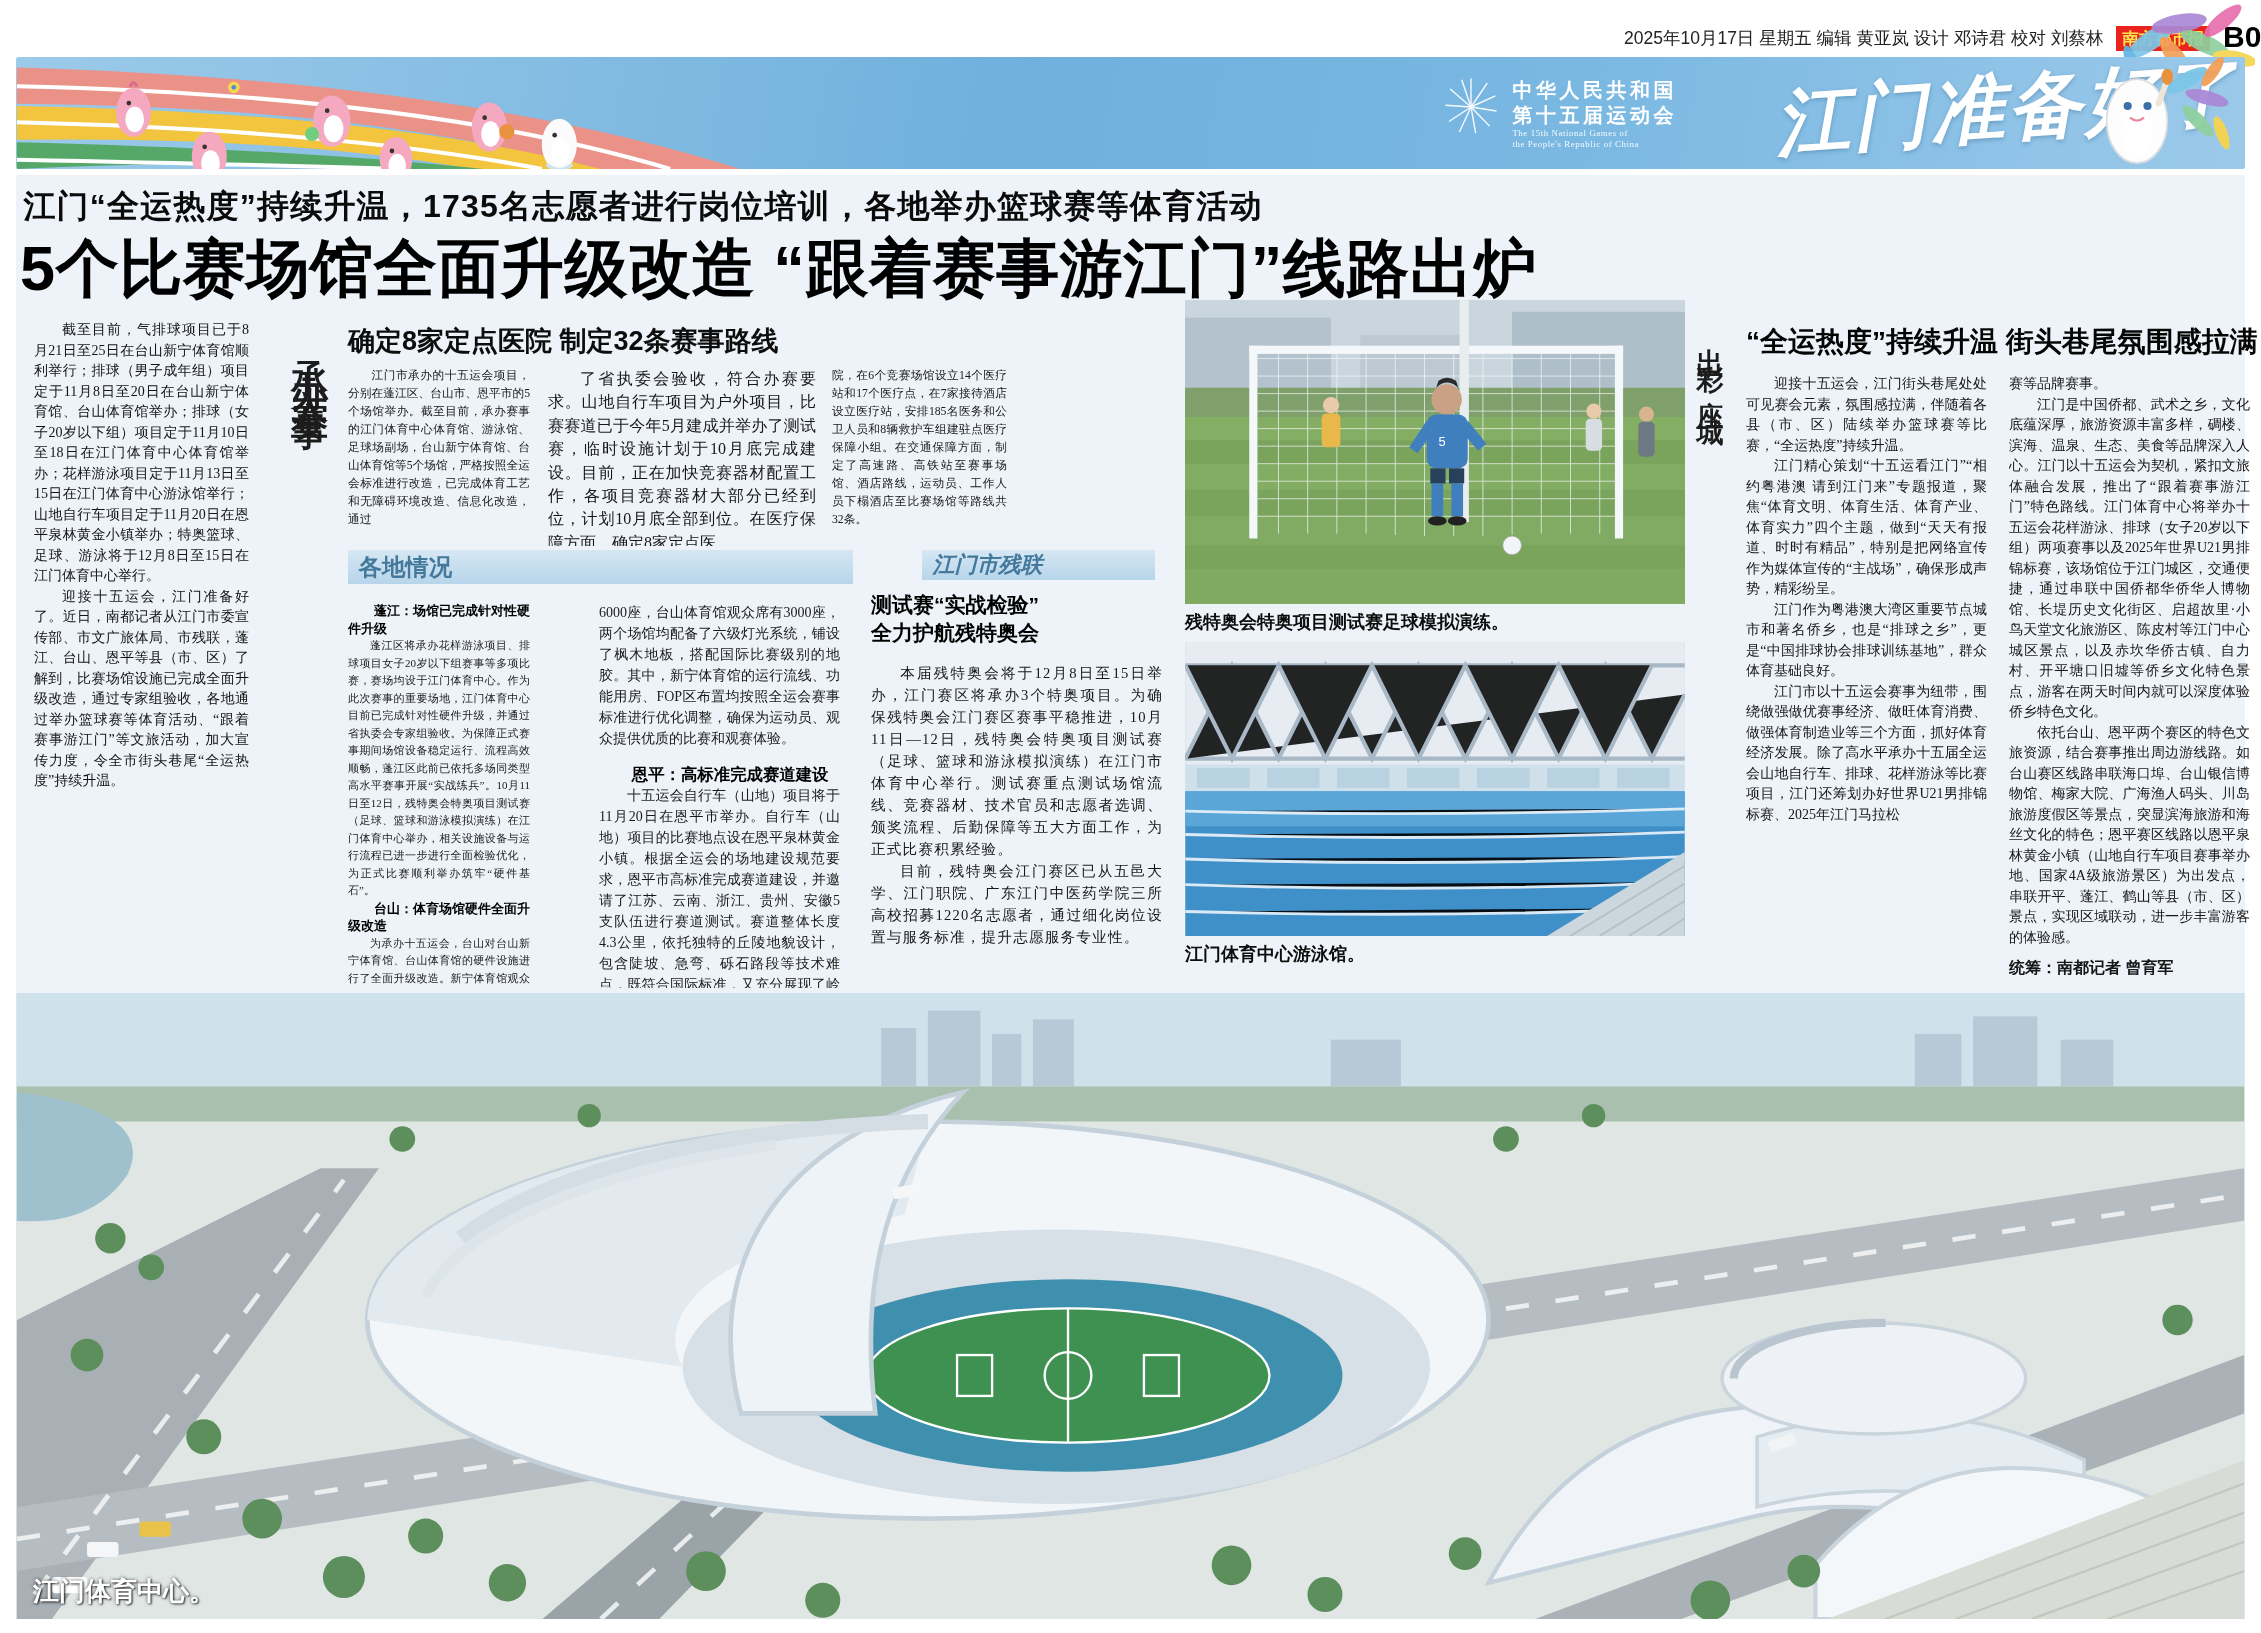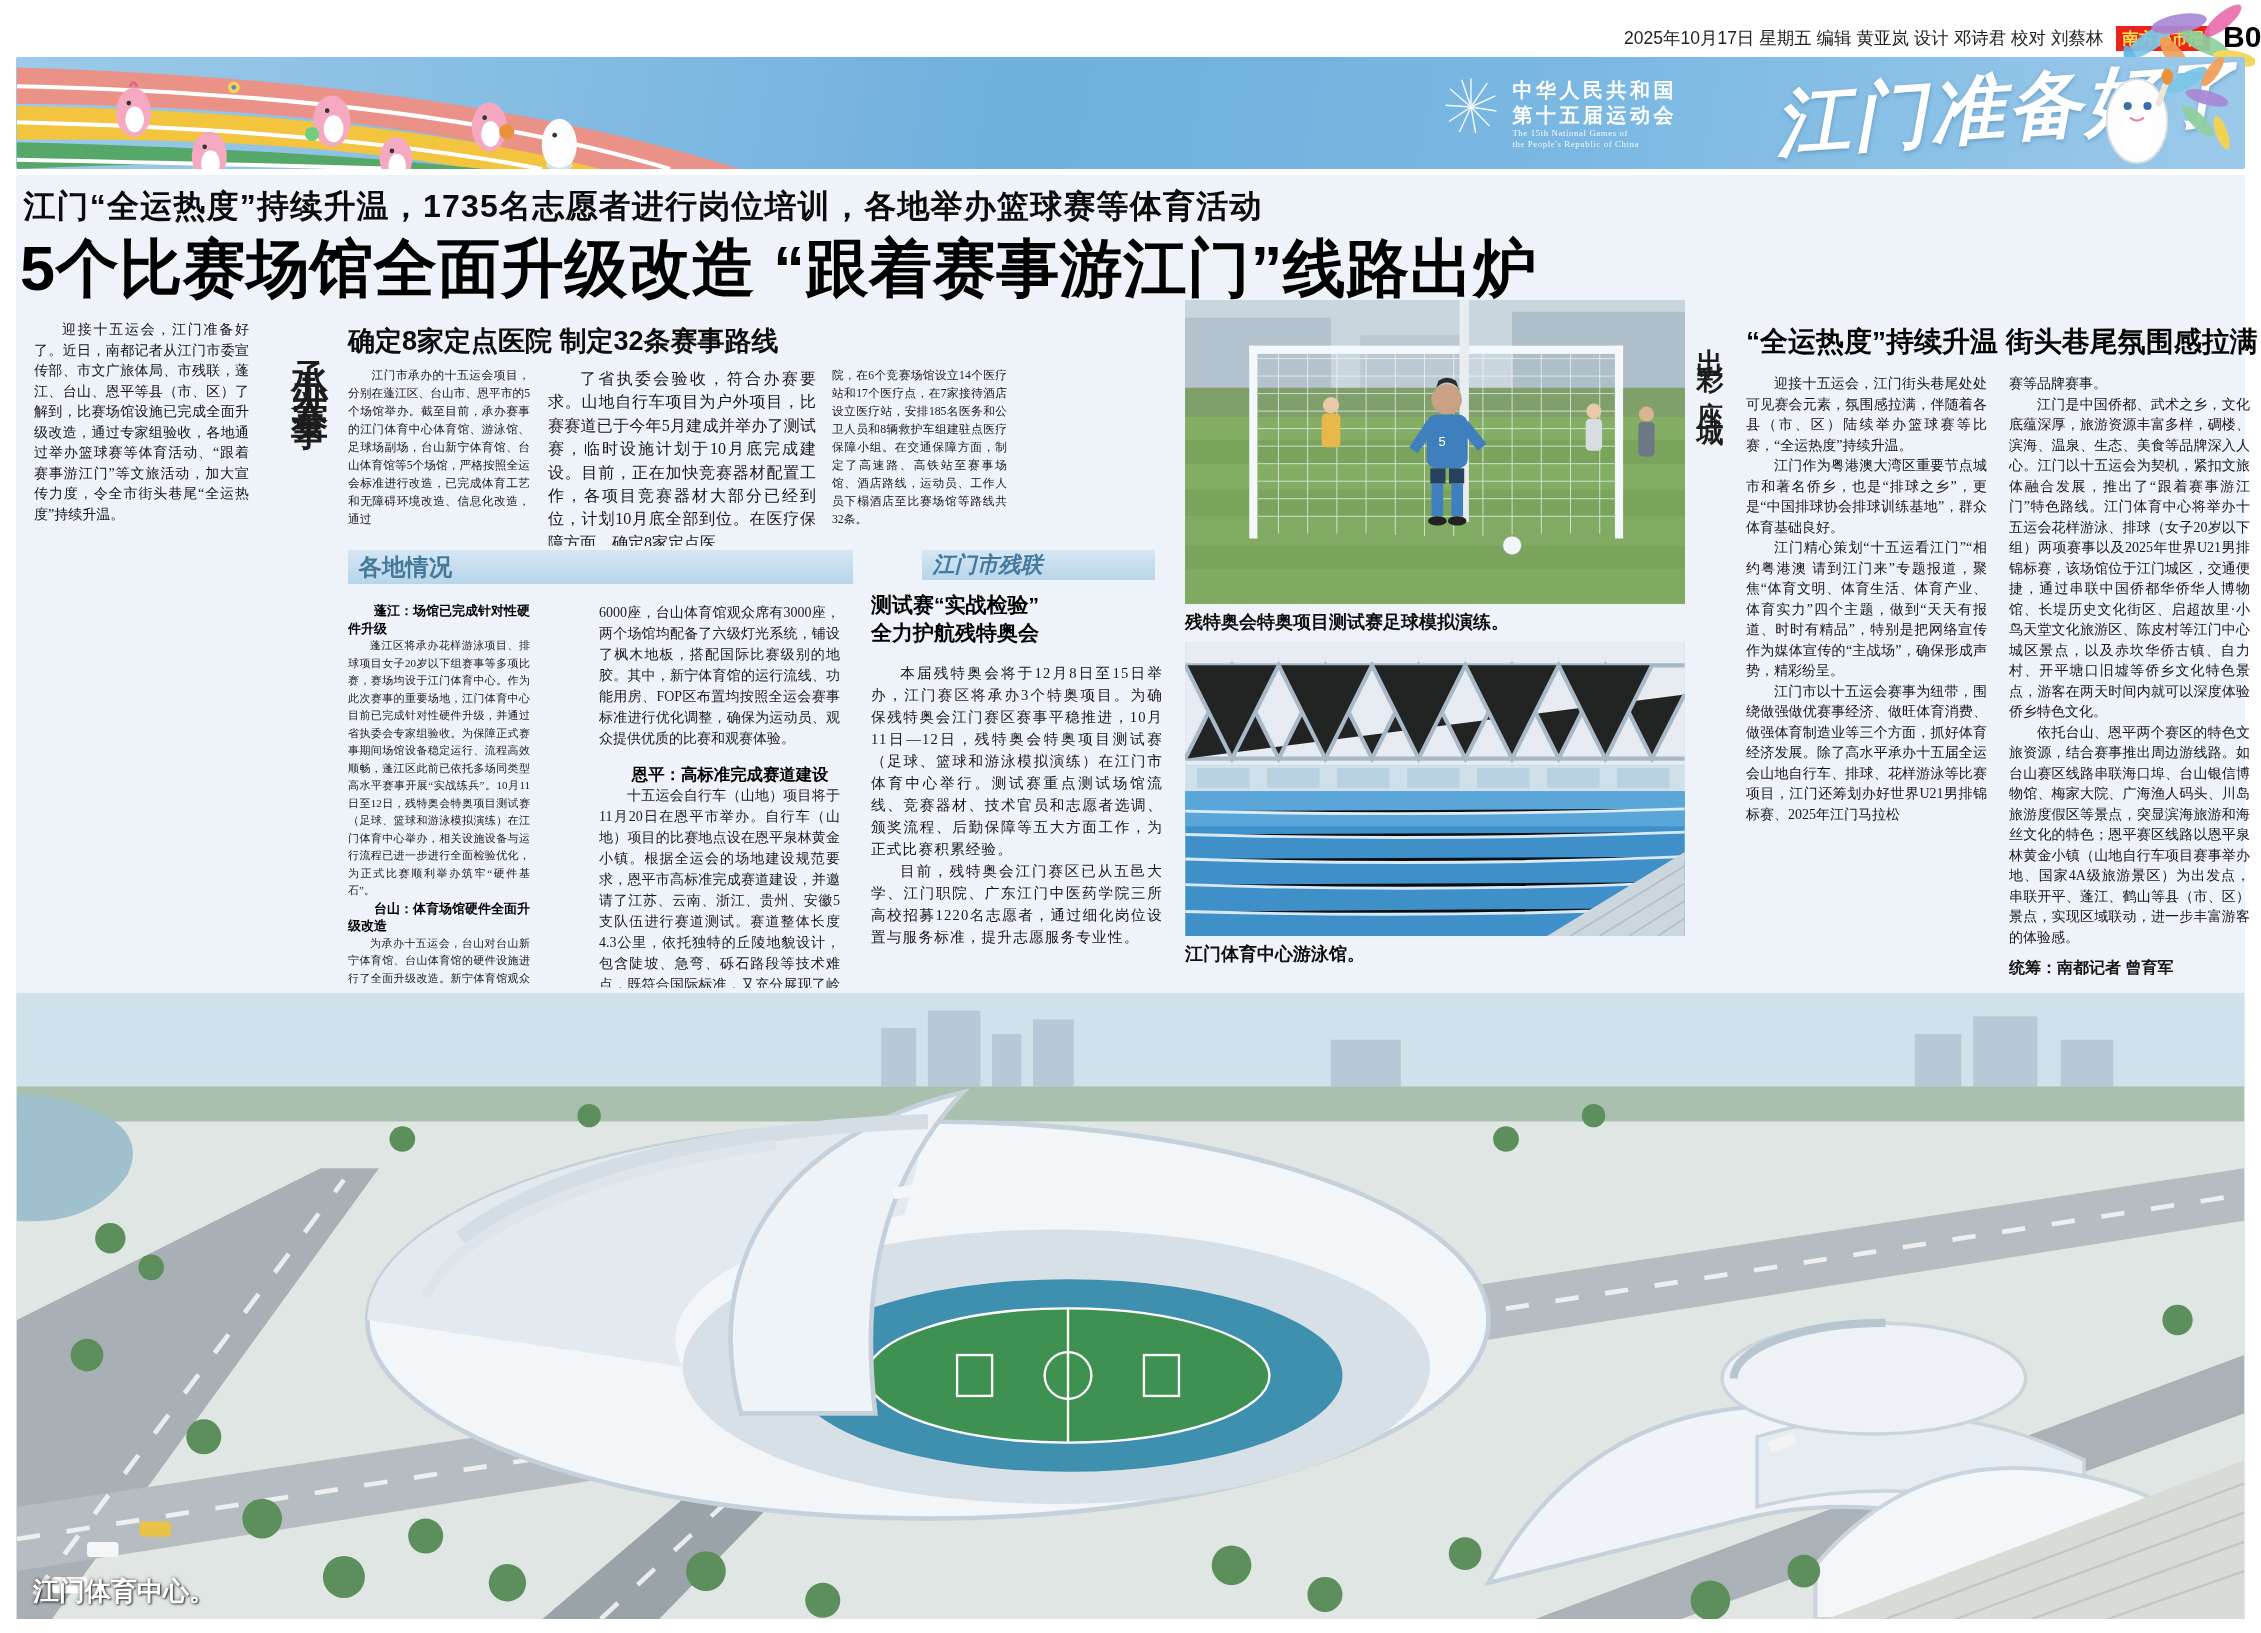--- a/index.html
+++ b/index.html
@@ -204,20 +204,21 @@
       <ellipse cx="172" cy="34" rx="10" ry="14" fill="#e8923e"></ellipse>
     </svg>
   </div>
 
   <div class="abs contentbg"></div>
 
   <div class="abs kicker hei">江门“全运热度”持续升温，1735名志愿者进行岗位培训，各地举办篮球赛等体育活动</div>
   <div class="abs headline hei">5个比赛场馆全面升级改造 “跟着赛事游江门”线路出炉</div>
 
   <div class="abs colA">
+    <p>截至目前，气排球项目已于8月21日至25日在台山新宁体育馆顺利举行；排球（男子成年组）项目定于11月8日至20日在台山新宁体育馆、台山体育馆举办；排球（女子20岁以下组）项目定于11月10日至18日在江门体育中心体育馆举办；花样游泳项目定于11月13日至15日在江门体育中心游泳馆举行；山地自行车项目定于11月20日在恩平泉林黄金小镇举办；特奥篮球、足球、游泳将于12月8日至15日在江门体育中心举行。</p>
     <p>迎接十五运会，江门准备好了。近日，南都记者从江门市委宣传部、市文广旅体局、市残联，蓬江、台山、恩平等县（市、区）了解到，比赛场馆设施已完成全面升级改造，通过专家组验收，各地通过举办篮球赛等体育活动、“跟着赛事游江门”等文旅活动，加大宣传力度，令全市街头巷尾“全运热度”持续升温。</p>
   </div>
   <div class="abs vt vtA">承办大赛事</div>
 
   <div class="abs s1title hei">确定8家定点医院 制定32条赛事路线</div>
   <div class="abs s1c s1c1">
     <p>江门市承办的十五运会项目，分别在蓬江区、台山市、恩平市的5个场馆举办。截至目前，承办赛事的江门体育中心体育馆、游泳馆、足球场副场，台山新宁体育馆、台山体育馆等5个场馆，严格按照全运会标准进行改造，已完成体育工艺和无障碍环境改造、信息化改造，通过</p>
   </div>
   <div class="abs s1c s1c2">
     <p>了省执委会验收，符合办赛要求。山地自行车项目为户外项目，比赛赛道已于今年5月建成并举办了测试赛，临时设施计划于10月底完成建设。目前，正在加快竞赛器材配置工作，各项目竞赛器材大部分已经到位，计划10月底全部到位。在医疗保障方面，确定8家定点医</p>
@@ -338,22 +339,22 @@
         </g>
     </svg>
   </div>
   <div class="abs cap cap2">江门体育中心游泳馆。</div>
 
   <div class="abs vt vtB">出彩一座城</div>
 
   <div class="abs s4title hei">“全运热度”持续升温 街头巷尾氛围感拉满</div>
   <div class="abs s4c s4c1">
     <p>迎接十五运会，江门街头巷尾处处可见赛会元素，氛围感拉满，伴随着各县（市、区）陆续举办篮球赛等比赛，“全运热度”持续升温。</p>
+    <p>江门精心策划“十五运看江门”“相约粤港澳 请到江门来”专题报道，聚焦“体育文明、体育生活、体育产业、体育实力”四个主题，做到“天天有报道、时时有精品”，特别是把网络宣传作为媒体宣传的“主战场”，确保形成声势，精彩纷呈。</p>
     <p>江门作为粤港澳大湾区重要节点城市和著名侨乡，也是“排球之乡”，更是“中国排球协会排球训练基地”，群众体育基础良好。</p>
-    <p>江门精心策划“十五运看江门”“相约粤港澳 请到江门来”专题报道，聚焦“体育文明、体育生活、体育产业、体育实力”四个主题，做到“天天有报道、时时有精品”，特别是把网络宣传作为媒体宣传的“主战场”，确保形成声势，精彩纷呈。</p>
     <p>江门市以十五运会赛事为纽带，围绕做强做优赛事经济、做旺体育消费、做强体育制造业等三个方面，抓好体育经济发展。除了高水平承办十五届全运会山地自行车、排球、花样游泳等比赛项目，江门还筹划办好世界U21男排锦标赛、2025年江门马拉松</p>
   </div>
   <div class="abs s4c s4c2">
     <p class="lead-frag">赛等品牌赛事。</p>
     <p>江门是中国侨都、武术之乡，文化底蕴深厚，旅游资源丰富多样，碉楼、滨海、温泉、生态、美食等品牌深入人心。江门以十五运会为契机，紧扣文旅体融合发展，推出了“跟着赛事游江门”特色路线。江门体育中心将举办十五运会花样游泳、排球（女子20岁以下组）两项赛事以及2025年世界U21男排锦标赛，该场馆位于江门城区，交通便捷，通过串联中国侨都华侨华人博物馆、长堤历史文化街区、启超故里·小鸟天堂文化旅游区、陈皮村等江门中心城区景点，以及赤坎华侨古镇、自力村、开平塘口旧墟等侨乡文化特色景点，游客在两天时间内就可以深度体验侨乡特色文化。</p>
     <p>依托台山、恩平两个赛区的特色文旅资源，结合赛事推出周边游线路。如台山赛区线路串联海口埠、台山银信博物馆、梅家大院、广海渔人码头、川岛旅游度假区等景点，突显滨海旅游和海丝文化的特色；恩平赛区线路以恩平泉林黄金小镇（山地自行车项目赛事举办地、国家4A级旅游景区）为出发点，串联开平、蓬江、鹤山等县（市、区）景点，实现区域联动，进一步丰富游客的体验感。</p>
     <p class="credit first">统筹：南都记者 曾育军</p>
 
   </div>
 

